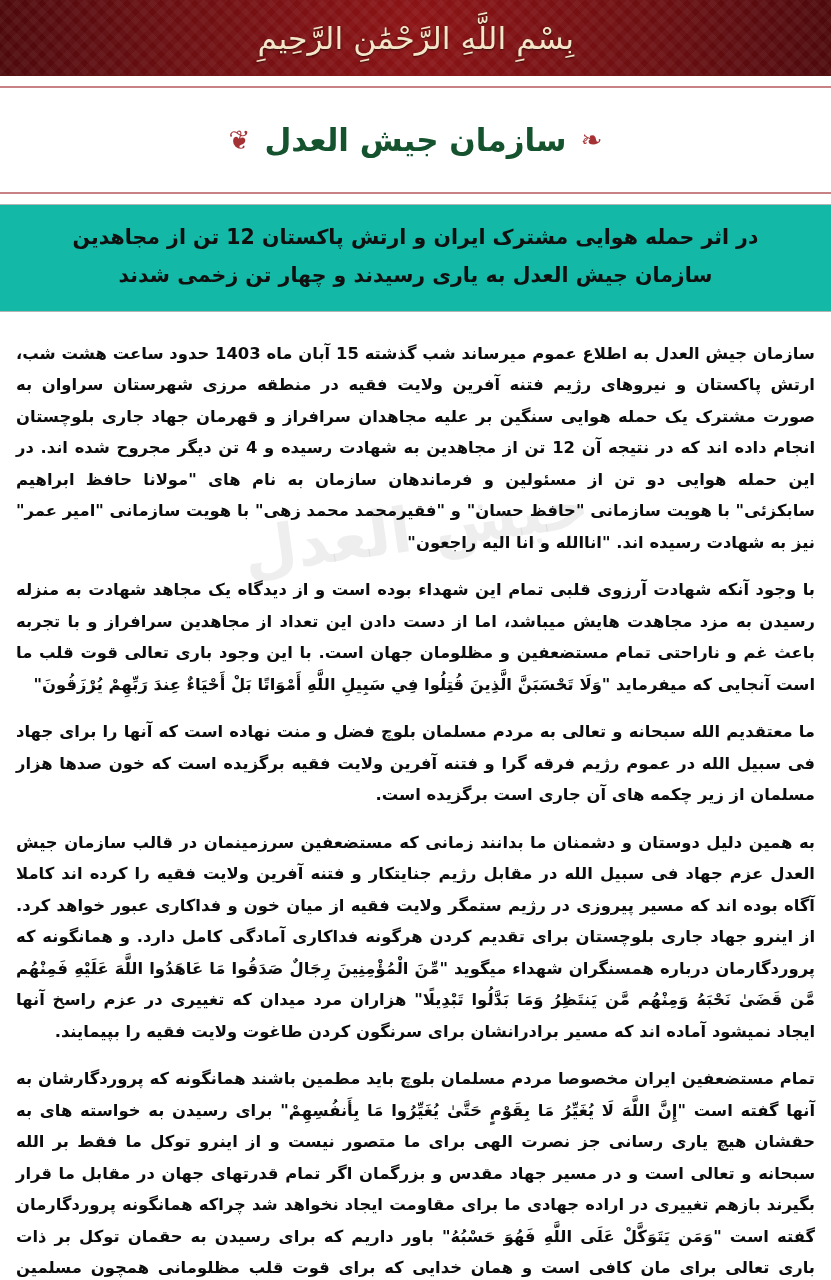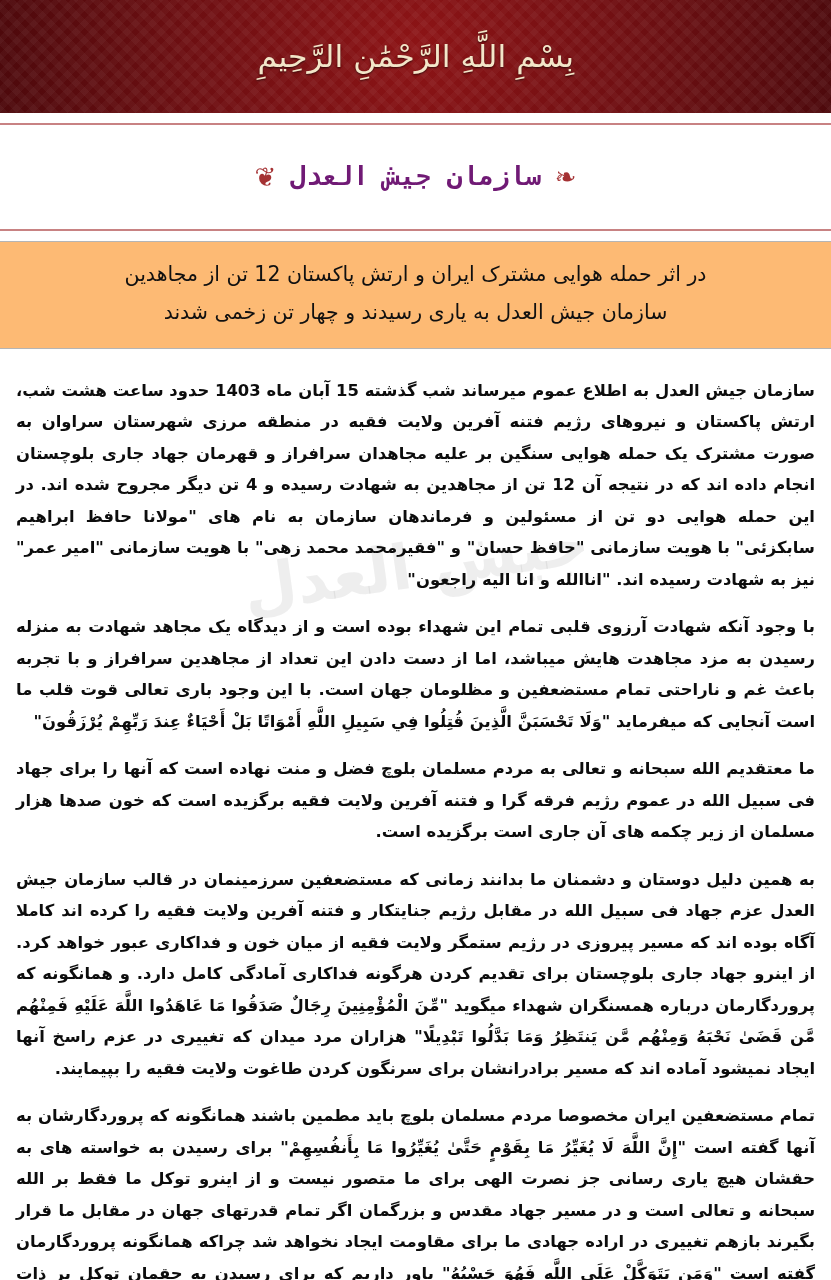--- a/index.html
+++ b/index.html
@@ -15,21 +15,21 @@
   .page {
     width: 831px;
     min-height: 1280px;
     position: relative;
     background: #ffffff;
     overflow: hidden;
   }
 
   
   .top-banner {
-    height: 113px;
+    height: 76px;
     background:
       repeating-linear-gradient(45deg, rgba(255,255,255,0.035) 0 6px, rgba(0,0,0,0.0) 6px 12px),
       repeating-linear-gradient(-45deg, rgba(255,255,255,0.03) 0 6px, rgba(0,0,0,0.0) 6px 12px),
       radial-gradient(circle at 50% 40%, #8d1416 0%, #6d0f12 55%, #4d090c 100%);
     position: relative;
     display: flex;
     align-items: center;
     justify-content: center;
   }
   .basmala {
@@ -54,53 +54,52 @@
   }
   .org-plate {
     position: relative;
     display: flex;
     align-items: center;
     justify-content: center;
     gap: 14px;
     padding: 6px 10px;
   }
   .org-name {
-    font-size: 26px;
+    font-size: 31px;
     font-weight: bold;
-    color: #701a75;
+    color: #14532d;
     letter-spacing: 1px;
     white-space: nowrap;
     direction: rtl;
     text-shadow: 0 1px 0 rgba(255,255,255,0.6);
-    font-family: Liberation Mono, monospace;
   }
   .orn {
     color: #9b1b1d;
     font-size: 26px;
     line-height: 1;
     opacity: 0.9;
   }
   .org-rule {
     position: absolute;
     left: 0; right: 0;
     height: 0;
     border-top: 2px solid #9b1b1d;
     opacity: 0.55;
   }
   .org-rule.top { top: 10px; }
   .org-rule.bottom { bottom: 10px; }
 
   
   .headline {
-    background: #fdba74;
+    background: #14b8a6;
     color: #101010;
     padding: 14px 18px 16px 18px;
     text-align: center;
     font-size: 20.5px;
-    font-weight: normal;
+    font-weight: bold;
     line-height: 1.85;
     direction: rtl;
     border-top: 1px solid #b5b5b5;
     border-bottom: 1px solid #b5b5b5;
   }
 
   
   .body-wrap {
     position: relative;
     padding: 10px 16px 8px 16px;

